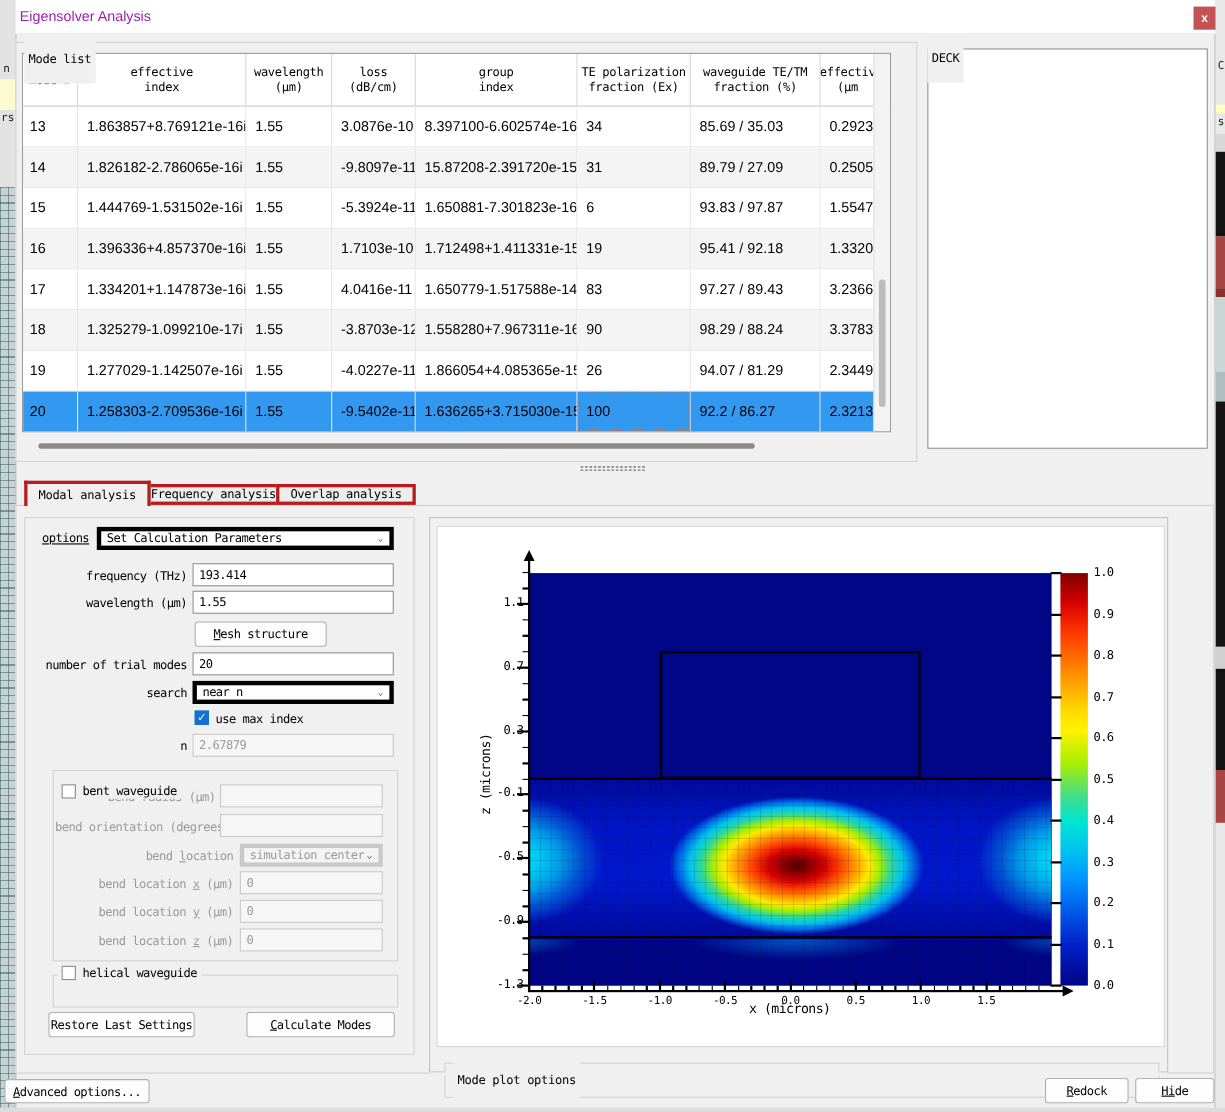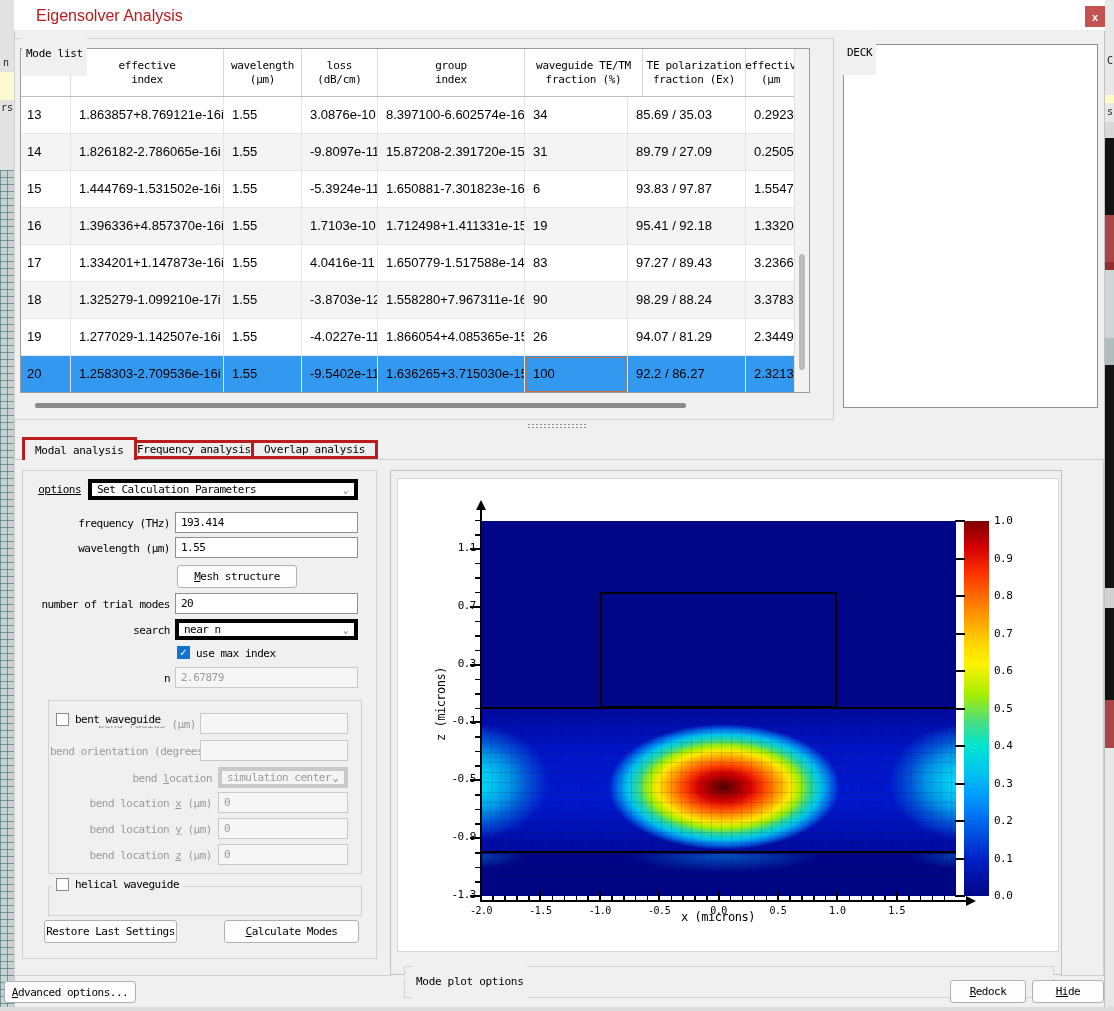--- a/index.html
+++ b/index.html
@@ -5,21 +5,21 @@
   html,body{margin:0;padding:0;}
   body{width:1114px;height:1011px;position:relative;overflow:hidden;background:#f0f0f0;
        font-family:"DejaVu Sans Mono","Liberation Mono",monospace;font-size:11px;color:#000;}
   .abs{position:absolute;}
   .u{text-decoration:underline;}
   
   .gbox{position:absolute;border:1px solid #d2d2d2;background:#f0f0f0;}
   .glabel{position:absolute;background:#f0f0f0;padding:16px 4px;font-size:11px;letter-spacing:-0.3px;z-index:3;white-space:nowrap;}
   
   .titlebar{position:absolute;left:14px;top:0;width:1091px;height:30px;background:#ffffff;border-bottom:1px solid #ececec;}
-  .title{position:absolute;left:22px;top:7px;font-family:"Liberation Sans",sans-serif;font-size:16px;color:#b91c1c;}
+  .title{position:absolute;left:4px;top:7px;font-family:"Liberation Sans",sans-serif;font-size:13px;color:#a21caf;}
   .closebtn{position:absolute;left:1085px;top:6px;width:20px;height:21px;background:#c45252;color:#fff;
             font:bold 11px "Liberation Sans",sans-serif;display:flex;align-items:center;justify-content:center;cursor:pointer;}
   
   .tbl{position:absolute;left:20px;top:48px;width:790px;height:345px;background:#fff;border:1px solid #9a9a9a;box-sizing:border-box;overflow:hidden;}
   .thead{display:flex;height:47px;border-bottom:1px solid #bdbdbd;background:#fff;}
   .hcell{box-sizing:border-box;border-right:1px solid #d8d8d8;display:flex;align-items:center;justify-content:center;
          text-align:center;white-space:pre-line;font-size:11px;letter-spacing:-0.3px;line-height:14px;position:relative;overflow:hidden;flex:none;}
   .sortind{position:absolute;top:0px;left:0;right:0;text-align:center;font-size:9px;color:#444;line-height:9px;}
   .trow{display:flex;height:37px;flex:none;}
   .trow.odd .tcell{background:#f4f4f4;}
@@ -137,24 +137,24 @@
   <div class="thead" id="thead">
       <div class="hcell" style="width: 50px;">mode #<div class="sortind">^</div></div>
       <div class="hcell" style="width: 153px;">effective
 index</div>
       <div class="hcell" style="width: 78px;">wavelength
 (μm)</div>
       <div class="hcell" style="width: 76px;">loss
 (dB/cm)</div>
       <div class="hcell" style="width: 147px;">group
 index</div>
+      <div class="hcell" style="width: 103px;">TE polarization
+fraction (Ex)</div>
       <div class="hcell" style="width: 118px;">waveguide TE/TM
 fraction (%)</div>
-      <div class="hcell" style="width: 103px;">TE polarization
-fraction (Ex)</div>
       <div class="hcell" style="width: 50px;">effectiv
 (μm</div>
     </div>
   <div id="tbody">
       <div class="trow">
         <div class="tcell" style="width: 50px; padding-left: 6px;">13</div>
         <div class="tcell" style="width: 153px;">1.863857+8.769121e-16i</div>
         <div class="tcell" style="width: 78px;">1.55</div>
         <div class="tcell" style="width: 76px;">3.0876e-10</div>
         <div class="tcell" style="width: 147px;">8.397100-6.602574e-16i</div>

